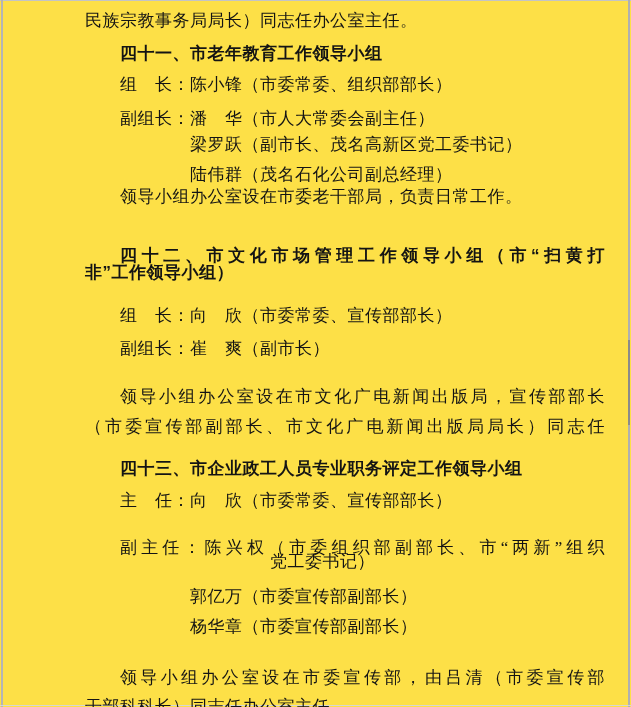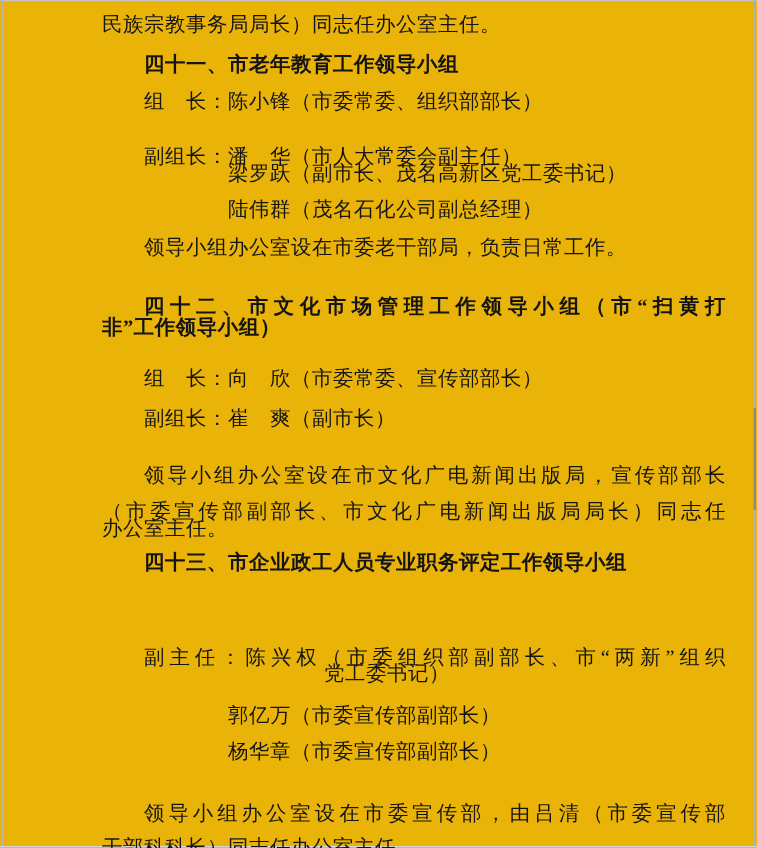--- a/index.html
+++ b/index.html
@@ -1,19 +1,19 @@
 <!DOCTYPE html>
 <html><head>
 <meta charset="utf-8">
 <style>
   html,body { margin:0; padding:0; background:#e9e9e9; }
   .page {
     position:relative;
     width:631px; height:707px;
-    background:#eab308;
+    background:#fde047;
     overflow:hidden;
     font-family:"Liberation Serif","DejaVu Serif",serif;
     color:#141414;
   }
   .edge { position:absolute; background:#b5b5b5; }
   .edge-top { left:0; top:0; width:631px; height:1px; background:#c4c4c4; }
   .edge-bottom { left:0; top:705px; width:631px; height:1px; background:#d6d6d6; }
   .edge-left { left:1px; top:0; width:2px; height:707px; }
   .edge-right { left:628px; top:0; width:2px; height:707px; background:#b0b0b0; }
   .edge-right-dark { left:628px; top:340px; width:2px; height:85px; background:#8b8b8b; }
@@ -24,21 +24,21 @@
     line-height:21px;
     letter-spacing:0.5px;
     white-space:nowrap;
     color:#141414;
   }
   .l-cont  { left:85px;  width:520px; }
   .l-ind   { left:120px; width:485px; }
   .l-name  { left:190px; width:415px; }
   .l-inner { left:270px; width:335px; }
   .h {
-    font-family:Liberation Serif, serif;
+    font-family:Liberation Sans, sans-serif;
     font-weight:bold;
   }
   .just {
     white-space:normal;
     text-align:justify;
     text-align-last:justify;
     margin-top:16px;
   }
 </style>
 </head>
@@ -49,34 +49,34 @@
   <div class="edge edge-top"></div>
   <div class="edge edge-left"></div>
   <div class="edge edge-right"></div>
   <div class="edge edge-right-dark"></div>
   <div class="edge edge-bottom"></div>
 
   <div class="ln l-cont" style="top:10px">民族宗教事务局局长）同志任办公室主任。</div>
 
   <div class="ln l-ind h" style="top:43px">四十一、市老年教育工作领导小组</div>
   <div class="ln l-ind" style="top:74px">组　长：陈小锋（市委常委、组织部部长）</div>
-  <div class="ln l-ind" style="top:120px">副组长：潘　华（市人大常委会副主任）</div>
+  <div class="ln l-ind" style="top:108px">副组长：潘　华（市人大常委会副主任）</div>
   <div class="ln l-name" style="top:134px">梁罗跃（副市长、茂名高新区党工委书记）</div>
   <div class="ln l-name" style="top:164px">陆伟群（茂名石化公司副总经理）</div>
-  <div class="ln l-ind" style="top:196px">领导小组办公室设在市委老干部局，负责日常工作。</div>
+  <div class="ln l-ind" style="top:186px">领导小组办公室设在市委老干部局，负责日常工作。</div>
 
   <div class="ln l-ind h just" style="top:229px">四十二、市文化市场管理工作领导小组（市“扫黄打</div>
   <div class="ln l-cont h" style="top:262px">非”工作领导小组）</div>
   <div class="ln l-ind" style="top:305px">组　长：向　欣（市委常委、宣传部部长）</div>
   <div class="ln l-ind" style="top:338px">副组长：崔　爽（副市长）</div>
   <div class="ln l-ind just" style="top:370px">领导小组办公室设在市文化广电新闻出版局，宣传部部长</div>
   <div class="ln l-cont just" style="top:400px">（市委宣传部副部长、市文化广电新闻出版局局长）同志任</div>
-  <div class="ln l-cont" style="top:430px">办公室主任。</div>
 
   <div class="ln l-ind h" style="top:458px">四十三、市企业政工人员专业职务评定工作领导小组</div>
+  <div class="ln l-ind" style="top:490px">主　任：向　欣（市委常委、宣传部部长）</div>
   <div class="ln l-ind just" style="top:521px">副主任：陈兴权（市委组织部副部长、市“两新”组织</div>
   <div class="ln l-inner" style="top:551px">党工委书记）</div>
   <div class="ln l-name" style="top:586px">郭亿万（市委宣传部副部长）</div>
   <div class="ln l-name" style="top:616px">杨华章（市委宣传部副部长）</div>
   <div class="ln l-ind just" style="top:651px">领导小组办公室设在市委宣传部，由吕清（市委宣传部</div>
   <div class="ln l-cont" style="top:696px">干部科科长）同志任办公室主任。</div>
 
 </div>
 
 </body></html>

